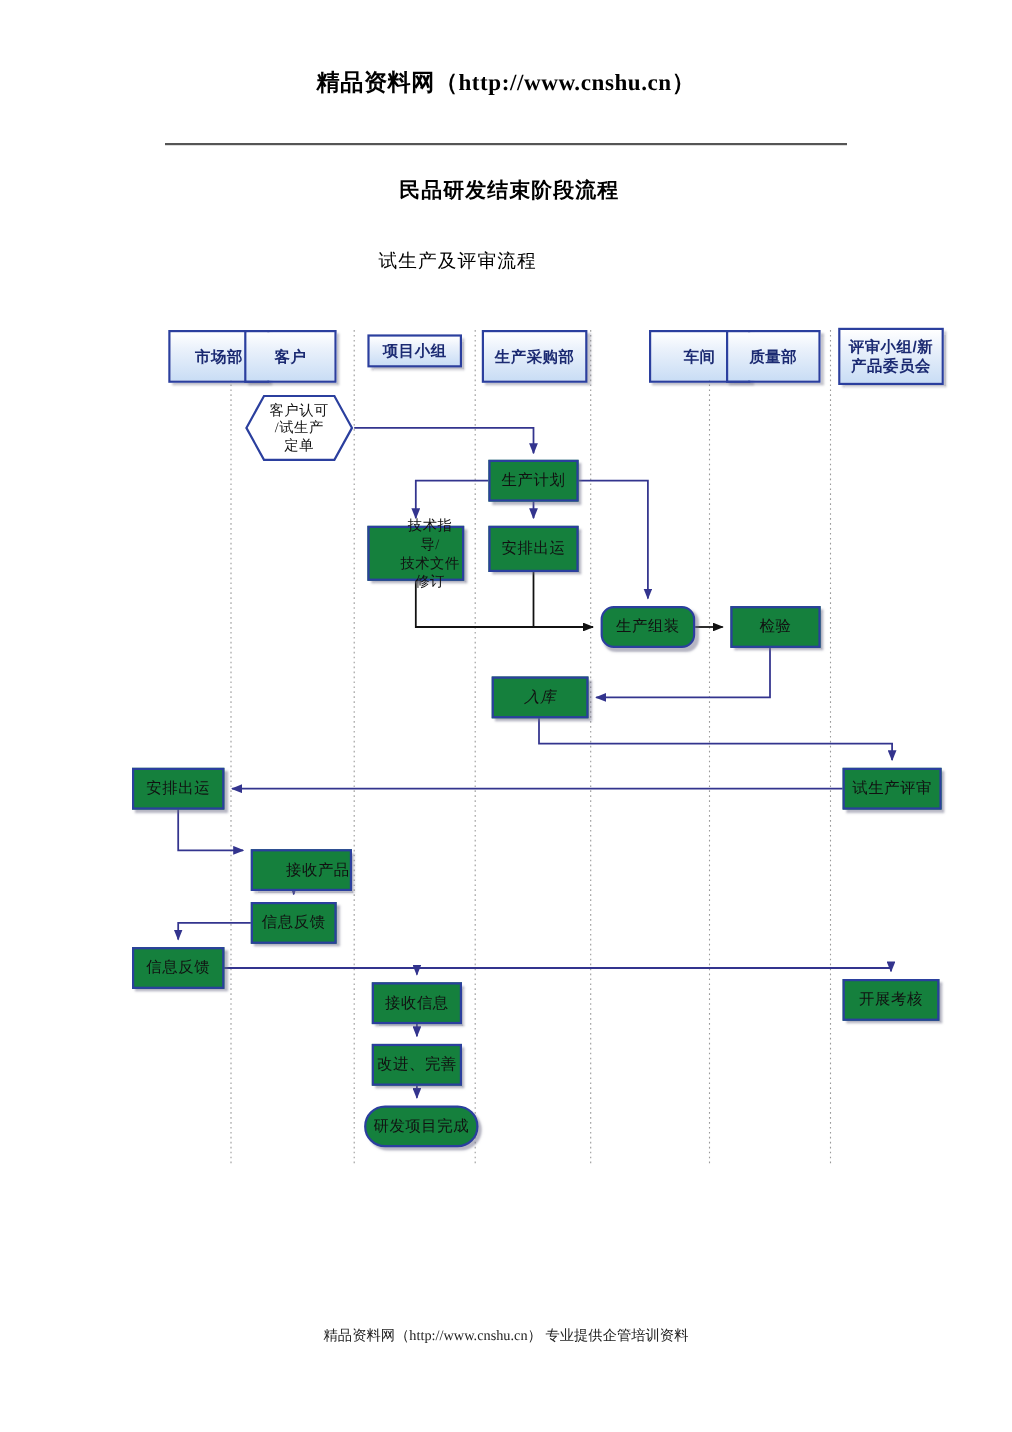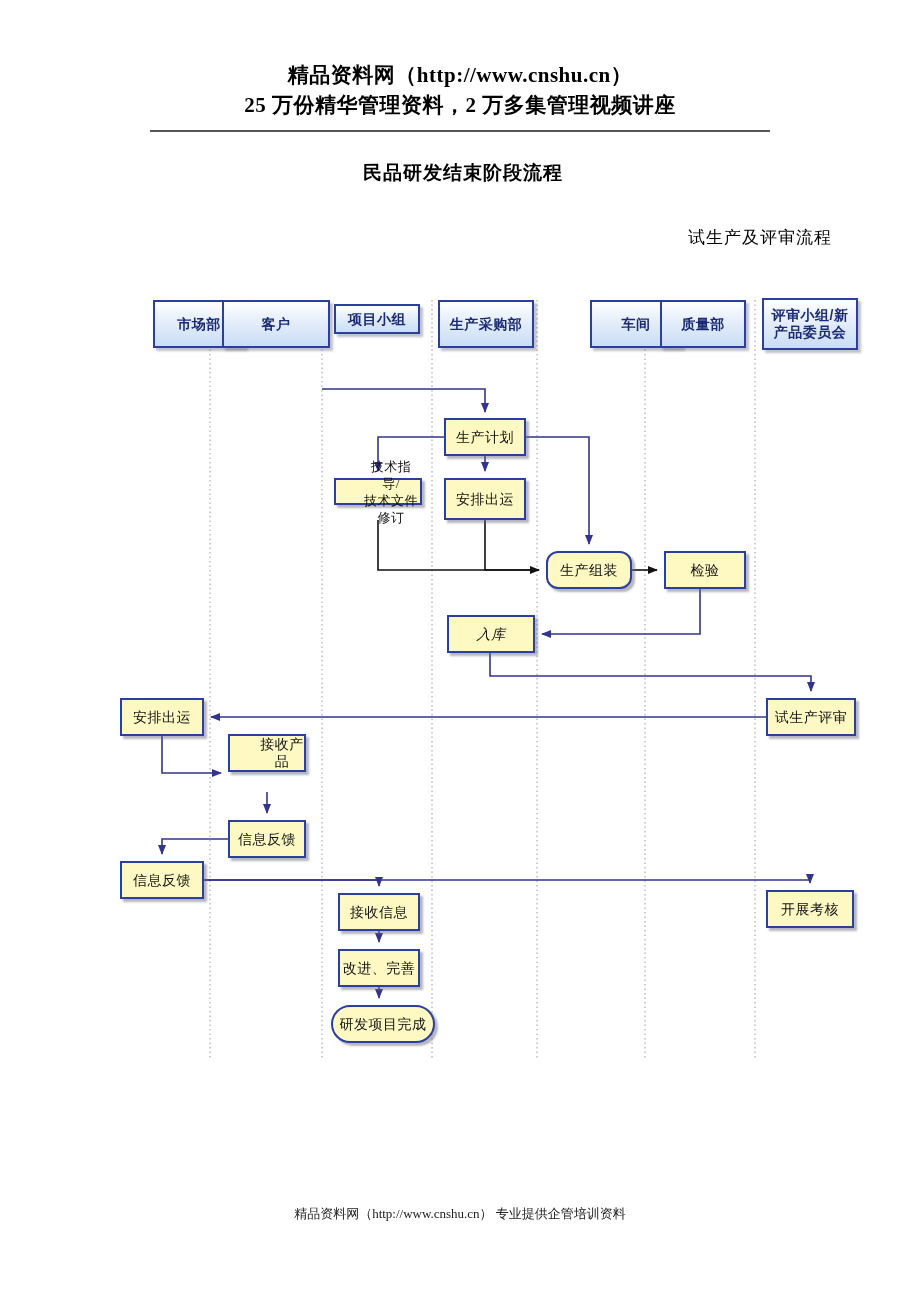--- a/index.html
+++ b/index.html
@@ -51,21 +51,21 @@
     font-family: "Liberation Sans", "DejaVu Sans", sans-serif;
     font-size: 19px;
     font-weight: bold;
     letter-spacing: 1px;
   }
   #page-subtitle {
     position: absolute;
     left: 0;
     top: 226px;
     width: 832px;
-    text-align: right;
+    text-align: center;
     font-family: "Liberation Serif", "DejaVu Serif", serif;
     font-size: 17px;
     letter-spacing: 1px;
   }
 
   
   #doc-footer {
     position: absolute;
     left: 0;
     top: 1205px;
@@ -110,21 +110,21 @@
     color: #1b2a72;
     line-height: 17px;
     letter-spacing: 0.5px;
   }
 
   
   .node {
     position: absolute;
     box-sizing: border-box;
     border: 2px solid #2b3f9e;
-    background: #fef9c3;
+    background: #15803d;
     box-shadow: 3px 3px 2px rgba(110,110,135,0.5);
     display: flex;
     align-items: center;
     justify-content: center;
     text-align: center;
     font-family: "Liberation Serif", "DejaVu Serif", serif;
     font-size: 14px;
     color: #111111;
     line-height: 17px;
     letter-spacing: 0.5px;
@@ -152,21 +152,20 @@
     font-size: 13px;
     line-height: 16px;
     white-space: pre-line;
   }
 </style>
 </head>
 <body>
 
 <div id="doc-header">
   <div class="hdr-line">精品资料网（http://www.cnshu.cn）</div>
-  <div class="hdr-line">25 万份精华管理资料，2 万多集管理视频讲座</div>
 </div>
 <div id="header-rule"></div>
 
 <div id="page-title">民品研发结束阶段流程</div>
 <div id="page-subtitle">试生产及评审流程</div>
 
 <div id="diagram">
 
   <svg id="lane-svg" viewBox="0 0 920 1302">
     <defs>
@@ -221,46 +220,54 @@
 
       <path d="M379,931 L379,942" marker-end="url(#arrow)"></path>
 
       <path d="M379,987 L379,998" marker-end="url(#arrow)"></path>
     </g>
   </svg>
 
   <div class="lane-head" style="left:112px;top:300px;width:92px;height:48px;margin-left:41px;">
     <span>市场部</span>
   </div>
-  <div class="lane-head" style="left:222px;top:300px;width:108px;height:48px;">
+  <div class="lane-head" style="left:222px;top:300px;width:84px;height:48px;">
     <span>客户</span>
   </div>
   <div class="lane-head" style="left:334px;top:304px;width:86px;height:30px;">
     <span>项目小组</span>
   </div>
   <div class="lane-head" style="left:438px;top:300px;width:96px;height:48px;">
     <span>生产采购部</span>
   </div>
   <div class="lane-head" style="left:546px;top:300px;width:92px;height:48px;margin-left:44px;">
     <span>车间</span>
   </div>
   <div class="lane-head" style="left:660px;top:300px;width:86px;height:48px;">
     <span>质量部</span>
   </div>
   <div class="lane-head" style="left:762px;top:298px;width:96px;height:52px;white-space:pre-line;">
     <span>评审小组/新
 产品委员会</span>
   </div>
 
+  <div class="node hex" style="left:222px;top:358px;width:100px;height:62px;">
+    <svg class="hex-svg" width="100" height="62" viewBox="0 0 100 62">
+      <polygon points="18,2 82,2 98,31 82,60 18,60 2,31" fill="#ffffff" stroke="#2b3f9e" stroke-width="2"></polygon>
+    </svg>
+    <span class="hex-label">客户认可
+/试生产
+定单</span>
+  </div>
 
   <div class="node" style="left:444px;top:418px;width:82px;height:38px;">
     <span>生产计划</span>
   </div>
 
-  <div class="node" style="left:334px;top:478px;width:88px;height:27px;font-size:13px;padding-left:26px;">
+  <div class="node" style="left:334px;top:478px;width:88px;height:50px;font-size:13px;padding-left:26px;">
     <span>技术指导/
 技术文件修订</span>
   </div>
 
   <div class="node" style="left:444px;top:478px;width:82px;height:42px;">
     <span>安排出运</span>
   </div>
 
   <div class="node" style="left:546px;top:551px;width:86px;height:38px;border-radius:12px;">
     <span>生产组装</span>
@@ -275,21 +282,21 @@
   </div>
 
   <div class="node" style="left:766px;top:698px;width:90px;height:38px;">
     <span>试生产评审</span>
   </div>
 
   <div class="node" style="left:120px;top:698px;width:84px;height:38px;">
     <span>安排出运</span>
   </div>
 
-  <div class="node" style="left:228px;top:734px;width:78px;height:38px;padding-left:30px;">
+  <div class="node" style="left:228px;top:772px;width:92px;height:38px;padding-left:30px;">
     <span>接收产品</span>
   </div>
 
   <div class="node" style="left:228px;top:820px;width:78px;height:38px;">
     <span>信息反馈</span>
   </div>
 
   <div class="node" style="left:120px;top:861px;width:84px;height:38px;">
     <span>信息反馈</span>
   </div>

